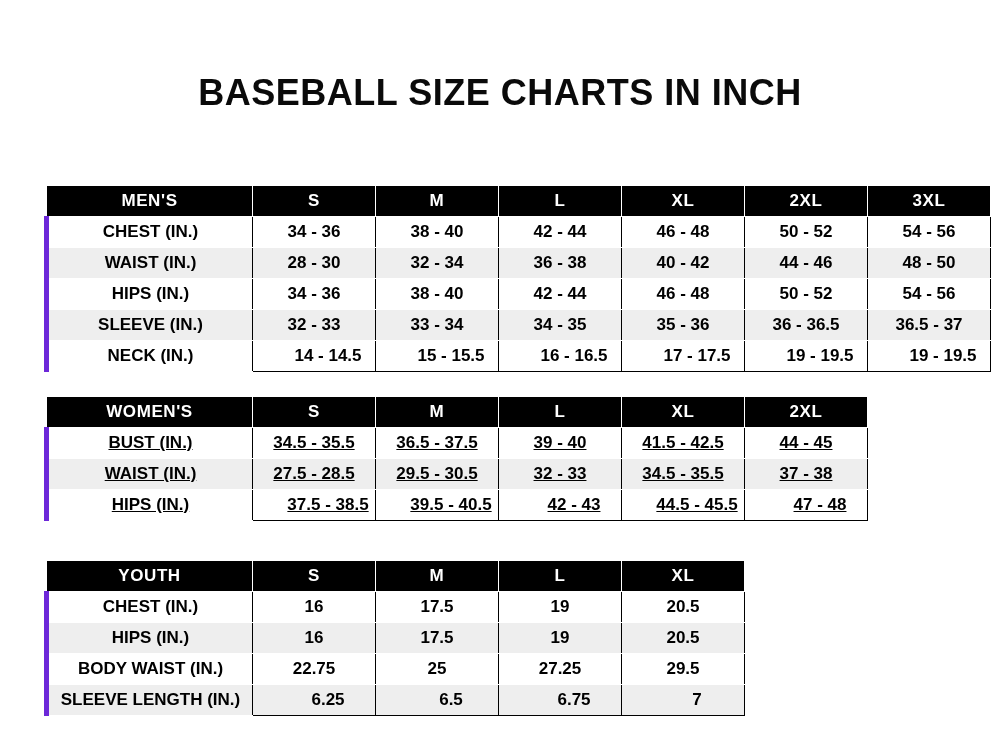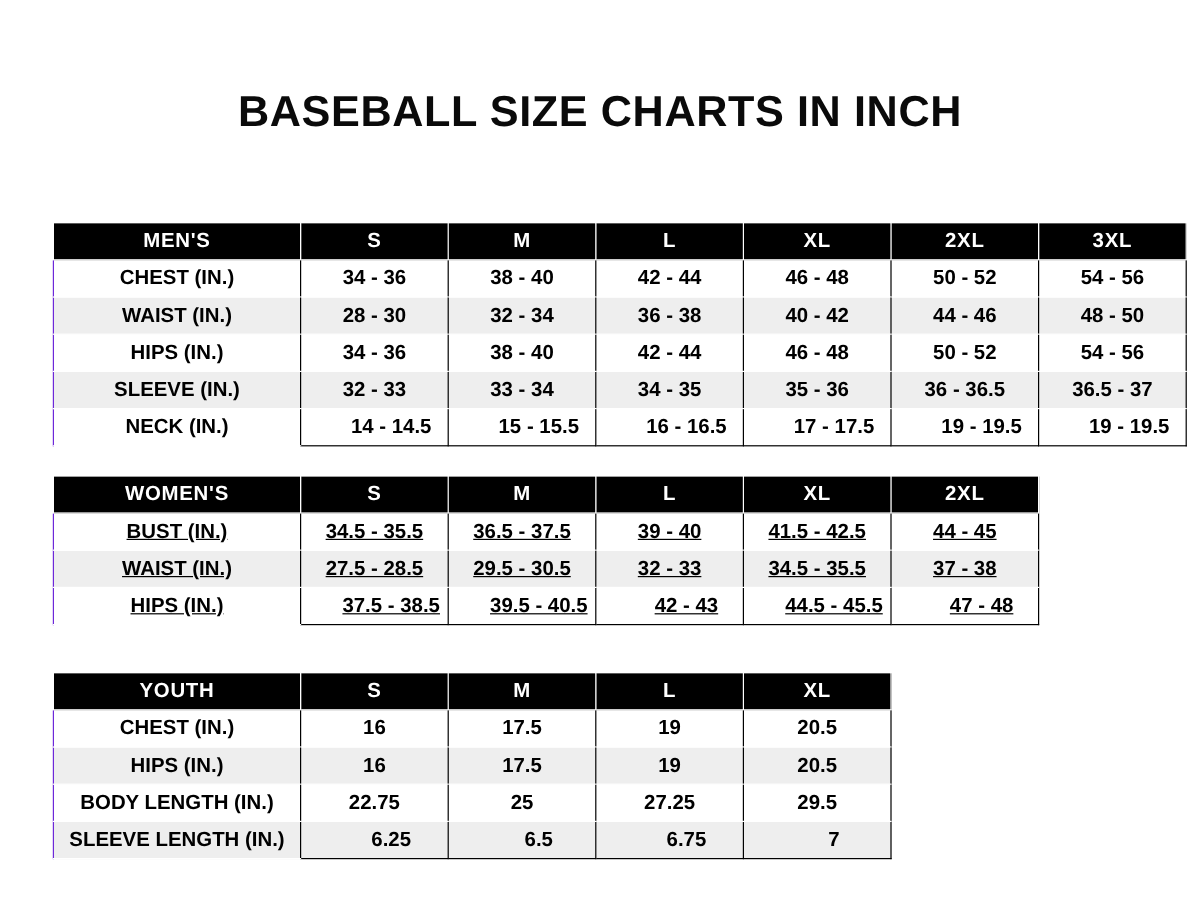--- a/index.html
+++ b/index.html
@@ -75,21 +75,21 @@
     font-weight: bold;
     border-right: 1px solid #000000;
   }
   tbody td.datacell {
     border: 1px solid #000000;
     border-top: 1px solid #ffffff;
     border-bottom: 1px solid #ffffff;
   }
   tbody tr:first-child td.datacell { border-top: 1px solid #000000; }
   tbody tr:last-child td.datacell { border-bottom: 1px solid #000000; padding-left: 32px; }
-  tbody td.rowlabel { border-left: 1px solid #6d28d9; }
+  tbody td.rowlabel { border-left: 5px solid #6d28d9; }
 
   
   #mens-table .c0 { width: 206px; }
   #mens-table .cx { width: 123px; }
 
   #womens-table .c0 { width: 206px; }
   #womens-table .cx { width: 123px; }
 
   #youth-table .c0 { width: 206px; }
   #youth-table .cx { width: 123px; }
@@ -225,21 +225,21 @@
           <td class="datacell">20.5</td>
         </tr>
         <tr class="alt">
           <td class="rowlabel">HIPS (IN.)</td>
           <td class="datacell">16</td>
           <td class="datacell">17.5</td>
           <td class="datacell">19</td>
           <td class="datacell">20.5</td>
         </tr>
         <tr>
-          <td class="rowlabel">BODY LENGTH (IN.)</td>
+          <td class="rowlabel">BODY WAIST (IN.)</td>
           <td class="datacell">22.75</td>
           <td class="datacell">25</td>
           <td class="datacell">27.25</td>
           <td class="datacell">29.5</td>
         </tr>
         <tr class="alt">
           <td class="rowlabel">SLEEVE LENGTH (IN.)</td>
           <td class="datacell">6.25</td>
           <td class="datacell">6.5</td>
           <td class="datacell">6.75</td>

